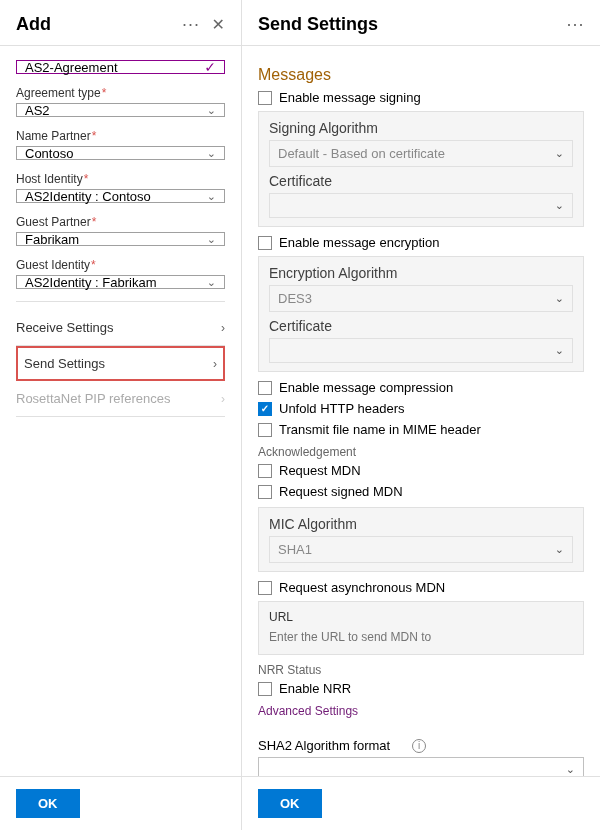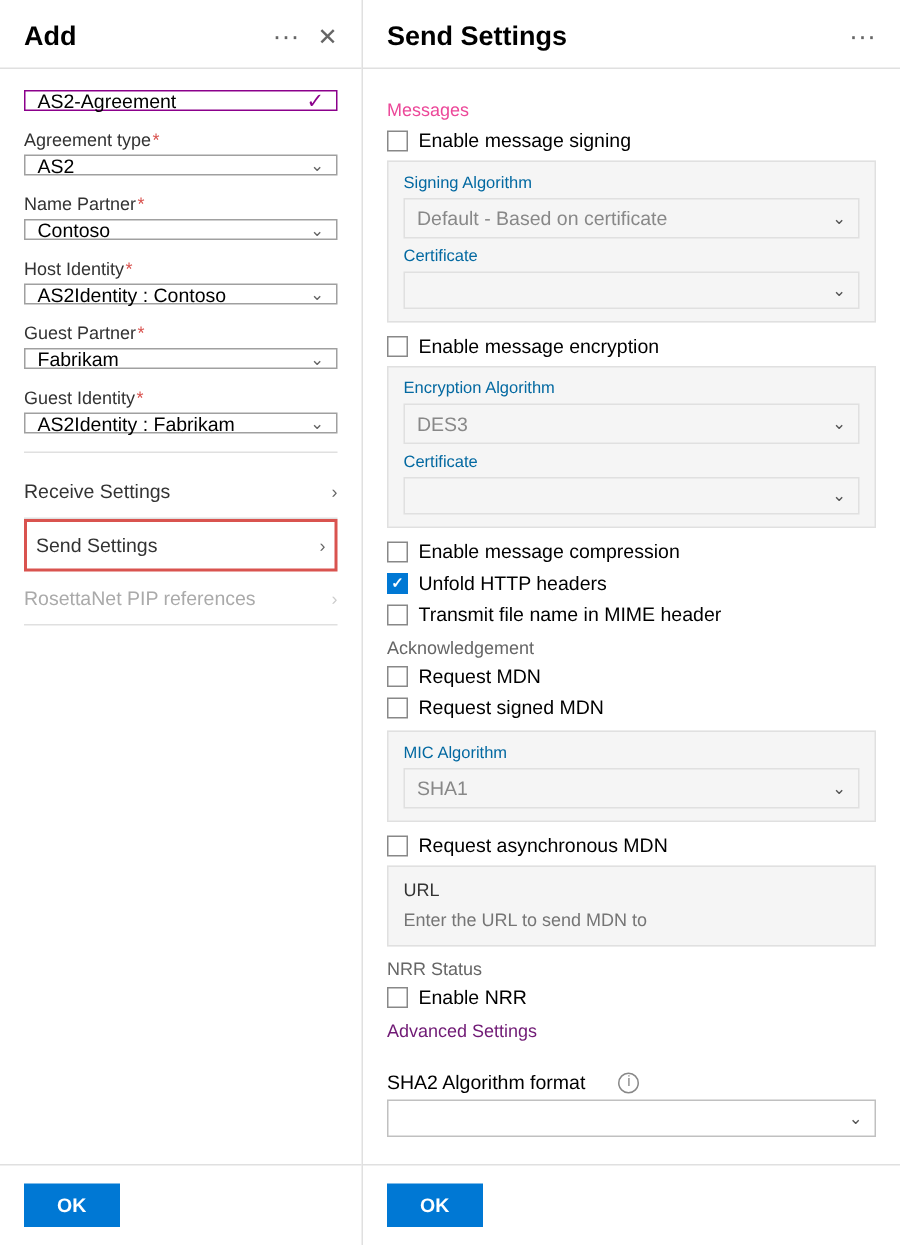--- a/index.html
+++ b/index.html
@@ -164,22 +164,22 @@
       cursor: pointer;
     }
 
     .right-content {
       flex: 1;
       overflow-y: auto;
       padding: 12px 16px;
     }
 
     .section-title {
-      font-size: 12px;
-      color: #ec4899;
+      font-size: 16px;
+      color: #a16207;
       margin-bottom: 6px;
       margin-top: 8px;
     }
 
     .checkbox-row {
       display: flex;
       align-items: center;
       margin-bottom: 6px;
     }
     .checkbox-label {
@@ -187,22 +187,22 @@
       color: #000;
     }
 
     .sub-section {
       background: #f5f5f5;
       border: 1px solid #e0e0e0;
       padding: 8px 10px;
       margin-bottom: 8px;
     }
     .sub-section-label {
-      font-size: 11px;
-      color: #0369a1;
+      font-size: 14px;
+      color: #404040;
       margin-bottom: 4px;
     }
     .dropdown-row {
       display: flex;
       align-items: center;
       justify-content: space-between;
       background: #f5f5f5;
       border: 1px solid #e0e0e0;
       padding: 5px 8px;
       font-size: 13px;

